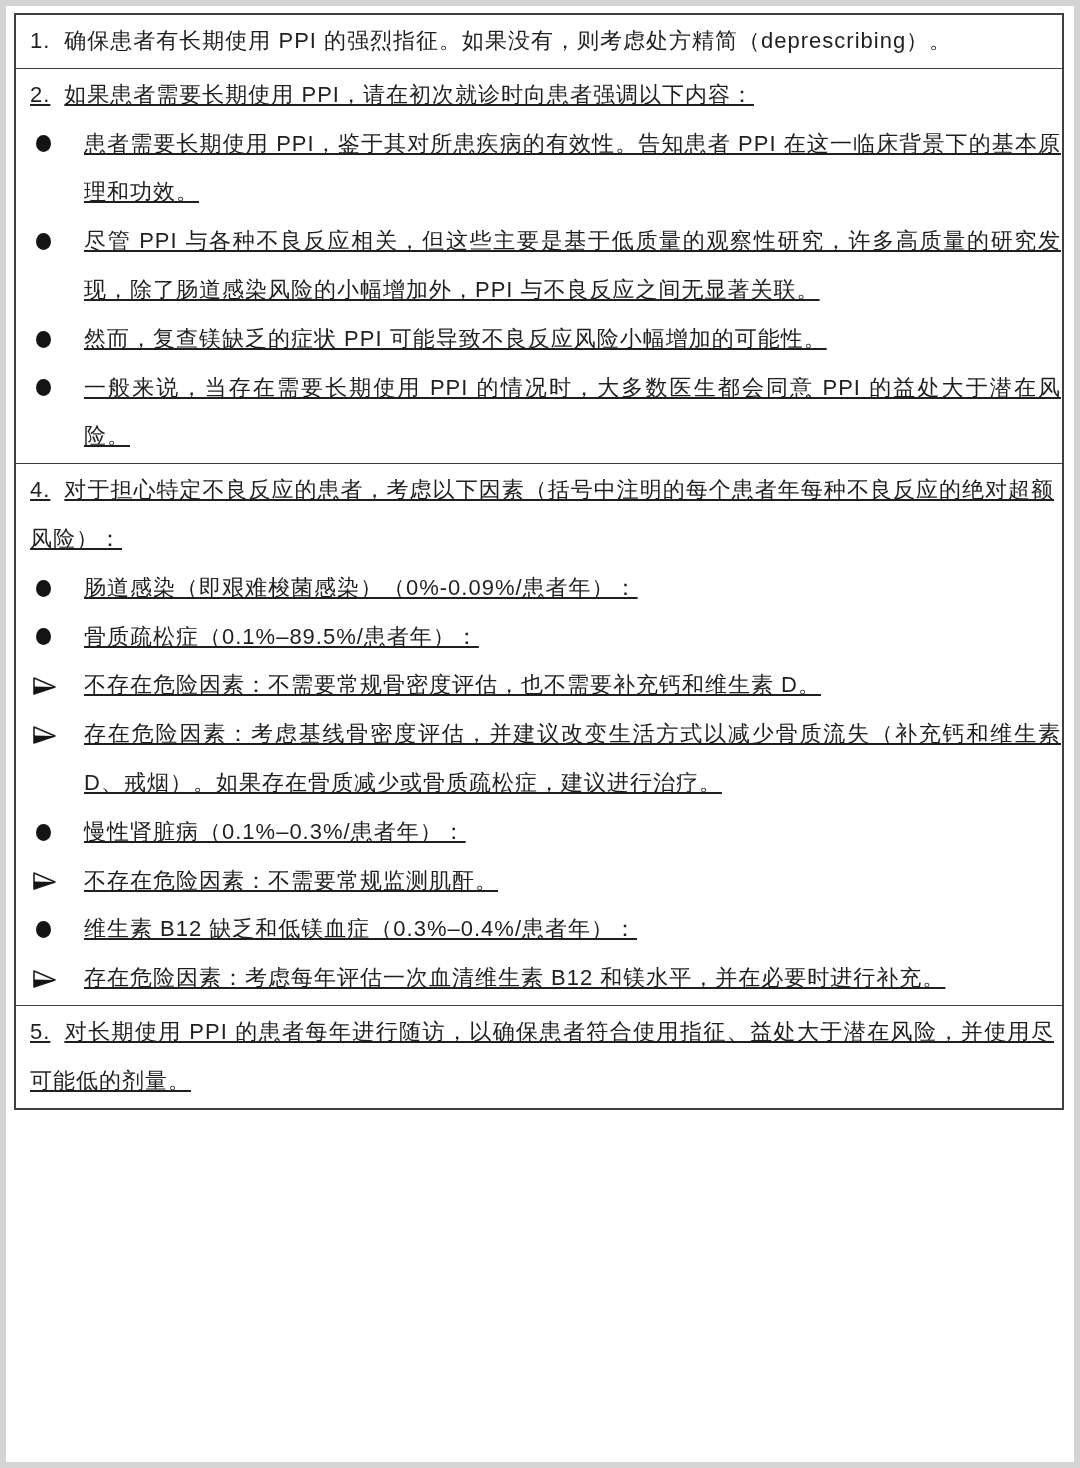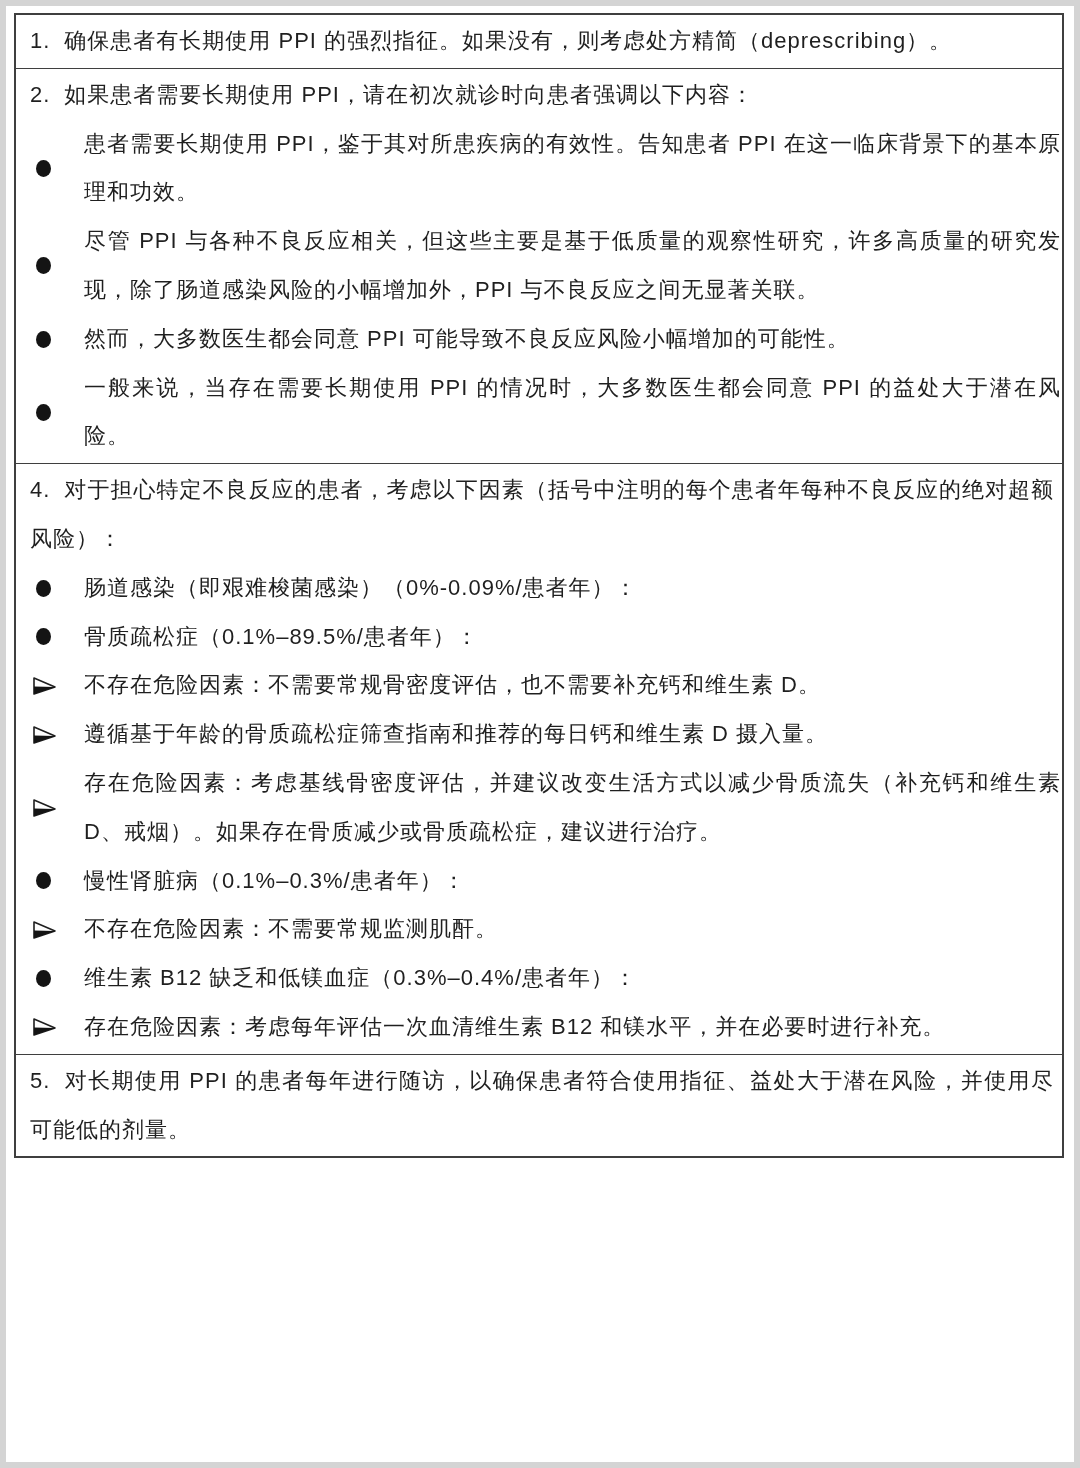--- a/index.html
+++ b/index.html
@@ -19,34 +19,34 @@
     overflow:hidden;
   }
   #doc-table{
     margin:7px 8px 0 8px;
     width:1050px;
     box-sizing:border-box;
     border:2px solid var(--line);
     background:var(--paper);
   }
   .row{padding:2px 0;}
-  .row + .row{border-top:1.5px solid var(--line);}
+  .row + .row{border-top:1.5px solid var(--line);text-decoration:underline;}
   .para{
     font-size:22px;
     line-height:48.8px;
     letter-spacing:1px;
   }
   .para.num{
     padding:0 8px 0 14px;
     text-align:justify;
   }
   .nummark{margin-right:14px;}
   .para.bullet,.para.arrow{
     display:flex;
-    align-items:center;
+    align-items:flex-start;
     padding-right:1px;
   }
   .mbox{
     flex:0 0 68px;
     box-sizing:border-box;
     padding-left:16px;
     height:48.8px;
     display:flex;
     align-items:center;
   }
@@ -81,21 +81,21 @@
       <div class="para bullet">
         <span class="mbox">
           <span class="dot"></span>
         </span>
         <div class="ptext">尽管 PPI 与各种不良反应相关，但这些主要是基于低质量的观察性研究，许多高质量的研究发现，除了肠道感染风险的小幅增加外，PPI 与不良反应之间无显著关联。</div>
       </div>
       <div class="para bullet">
         <span class="mbox">
           <span class="dot"></span>
         </span>
-        <div class="ptext">然而，大多数医生都会同意 PPI 可能导致不良反应风险小幅增加的可能性。</div>
+        <div class="ptext">然而，复查镁缺乏的症状 PPI 可能导致不良反应风险小幅增加的可能性。</div>
       </div>
       <div class="para bullet">
         <span class="mbox">
           <span class="dot"></span>
         </span>
         <div class="ptext">一般来说，当存在需要长期使用 PPI 的情况时，大多数医生都会同意 PPI 的益处大于潜在风险。</div>
       </div>
     </div>
     <div class="row">
       <div class="para num"><span class="nummark">4.</span><span>对于担心特定不良反应的患者，考虑以下因素（括号中注明的每个患者年每种不良反应的绝对超额风险）：</span></div>
@@ -112,29 +112,20 @@
         <div class="ptext">骨质疏松症（0.1%–89.5%/患者年）：</div>
       </div>
       <div class="para arrow">
         <span class="mbox">
           <svg class="arrow-svg" width="25" height="22" viewBox="0 0 25 22">
             <path d="M2 3 L23 12 L2 19 Z" fill="#ffffff" stroke="#1f1f1f" stroke-width="1.6" stroke-linejoin="round"></path>
             <path d="M2 11.5 L23 12 L2 19 Z" fill="#141414"></path>
           </svg>
         </span>
         <div class="ptext">不存在危险因素：不需要常规骨密度评估，也不需要补充钙和维生素 D。</div>
-      </div>
-      <div class="para arrow">
-        <span class="mbox">
-          <svg class="arrow-svg" width="25" height="22" viewBox="0 0 25 22">
-            <path d="M2 3 L23 12 L2 19 Z" fill="#ffffff" stroke="#1f1f1f" stroke-width="1.6" stroke-linejoin="round"></path>
-            <path d="M2 11.5 L23 12 L2 19 Z" fill="#141414"></path>
-          </svg>
-        </span>
-        <div class="ptext">遵循基于年龄的骨质疏松症筛查指南和推荐的每日钙和维生素 D 摄入量。</div>
       </div>
       <div class="para arrow">
         <span class="mbox">
           <svg class="arrow-svg" width="25" height="22" viewBox="0 0 25 22">
             <path d="M2 3 L23 12 L2 19 Z" fill="#ffffff" stroke="#1f1f1f" stroke-width="1.6" stroke-linejoin="round"></path>
             <path d="M2 11.5 L23 12 L2 19 Z" fill="#141414"></path>
           </svg>
         </span>
         <div class="ptext">存在危险因素：考虑基线骨密度评估，并建议改变生活方式以减少骨质流失（补充钙和维生素 D、戒烟）。如果存在骨质减少或骨质疏松症，建议进行治疗。</div>
       </div>

